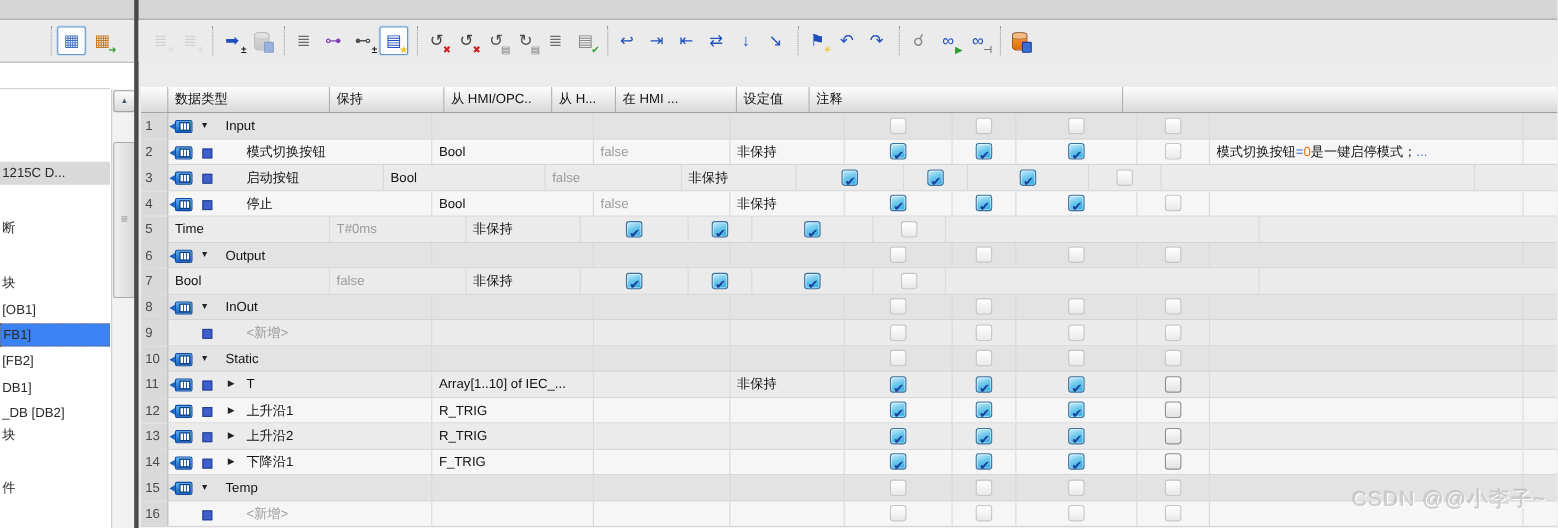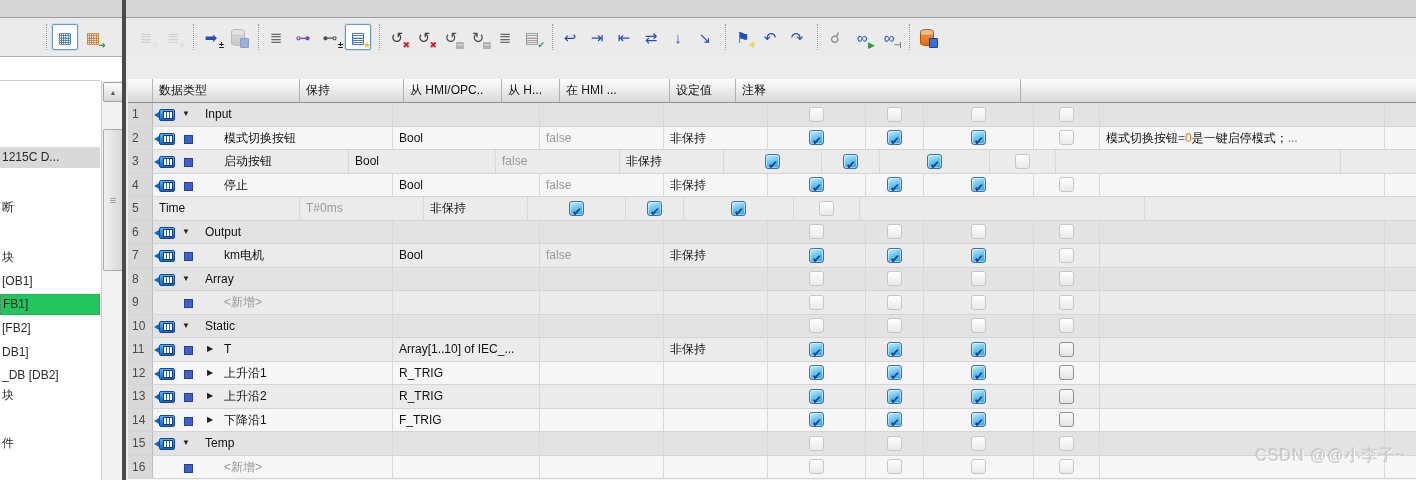--- a/index.html
+++ b/index.html
@@ -33,21 +33,21 @@
   .shape-db .mini{position:absolute;right:-5px;bottom:-3px;width:7px;height:8px;background:#3a6fd8;
                   border:1px solid #1c3f90;border-radius:1px;}
 
   
   .tree{position:absolute;left:0;top:56px;width:122px;height:424px;background:#ffffff;
         border-top:1px solid #b0b0b0;box-sizing:border-box;}
   .tree-header-line{position:absolute;left:0;top:23px;width:100px;height:1px;background:#d0d0d0;}
   .tree-item{position:absolute;left:0;width:100px;height:21px;line-height:21px;font-size:12px;
              color:#2a2a2a;white-space:nowrap;overflow:hidden;padding-left:2px;box-sizing:border-box;}
   .tree-item.highlight{background:#d9d9d9;}
-  .tree-item.focused{background:#22c55e;border:1px dotted #6f6f6f;line-height:19px;}
+  .tree-item.focused{background:#3b82f6;border:1px dotted #6f6f6f;line-height:19px;}
   .tree-scroll{position:absolute;right:0;top:24px;width:21px;height:400px;background:#f2f2f2;
                border-left:1px solid #cfcfcf;box-sizing:border-box;}
   .scroll-up{position:absolute;left:1px;top:1px;width:18px;height:18px;background:linear-gradient(#fdfdfd,#d8d8d8);
              border:1px solid #a0a0a0;border-radius:2px;display:flex;align-items:center;justify-content:center;
              font-size:7px;color:#4a5a6a;}
   .scroll-thumb{position:absolute;left:1px;top:48px;width:18px;height:140px;background:linear-gradient(90deg,#efefef,#d9d9d9);
                 border:1px solid #aaaaaa;border-radius:2px;display:flex;align-items:center;justify-content:center;}
   .scroll-thumb .grip{font-size:11px;color:#8a8a8a;line-height:1;}
 
   
@@ -88,21 +88,21 @@
   .cb.on::after{content:"✔";position:absolute;left:2px;top:-1px;font-size:12px;font-weight:bold;color:#1b3f9e;}
   .cb.dis{background:linear-gradient(#ffffff,#e9e9e9);border:1px solid #c6c6c6;}
   .cb.off{background:linear-gradient(#fcfcfc,#e2e2e2);border:1px solid #8f8f8f;}
 
   
   .cm-eq{color:#3a6fc8;}
   .cm-zero{color:#e07818;}
   .cm-more{color:#4a78c0;}
 
   
-  .watermark{position:absolute;right:10px;bottom:13px;font-size:16px;letter-spacing:1px;color:#cccccc;
+  .watermark{position:absolute;right:10px;bottom:13px;font-size:19px;letter-spacing:1px;color:#cccccc;
              text-shadow:1px 1px 0 rgba(255,255,255,.95),-1px -1px 0 rgba(0,0,0,.12);pointer-events:none;}
 </style>
 </head>
 <body>
 
 <div class="screen">
   <div class="top-strip"></div>
 
   <div class="lp-toolbar">
     <div class="tb-sep"></div>
@@ -403,25 +403,20 @@
             <span class="cb dis"></span>
           </div>
           <div class="cell c-cb" style="width: 66px;">
             <span class="cb dis"></span>
           </div>
           <div class="cell" style="width: 285px;"></div>
           <div class="cell c-fill"></div>
         </div>
         <div class="row odd">
           <div class="cell c-num" style="width: 25px;">7</div>
-          <div class="cell c-name" style="width: 240px;">
-            <span class="val-icon" style="left: 6px;"></span>
-            <span class="marker"></span>
-            <span class="nm" style="left: 71px;">km电机</span>
-          </div>
           <div class="cell" style="width: 147px;">Bool</div>
           <div class="cell muted" style="width: 124px;">false</div>
           <div class="cell" style="width: 104px;">非保持</div>
           <div class="cell c-cb" style="width: 98px;">
             <span class="cb on"></span>
           </div>
           <div class="cell c-cb" style="width: 58px;">
             <span class="cb on"></span>
           </div>
           <div class="cell c-cb" style="width: 110px;">
@@ -431,21 +426,21 @@
             <span class="cb dis"></span>
           </div>
           <div class="cell" style="width: 285px;"></div>
           <div class="cell c-fill"></div>
         </div>
         <div class="row sec">
           <div class="cell c-num" style="width: 25px;">8</div>
           <div class="cell c-name" style="width: 240px;">
             <span class="val-icon" style="left: 6px;"></span>
             <span class="tri" style="left: 29px;">▼</span>
-            <span class="nm" style="left: 52px;">Array</span>
+            <span class="nm" style="left: 52px;">InOut</span>
           </div>
           <div class="cell" style="width: 147px;"></div>
           <div class="cell muted" style="width: 124px;"></div>
           <div class="cell" style="width: 104px;"></div>
           <div class="cell c-cb" style="width: 98px;">
             <span class="cb dis"></span>
           </div>
           <div class="cell c-cb" style="width: 58px;">
             <span class="cb dis"></span>
           </div>

